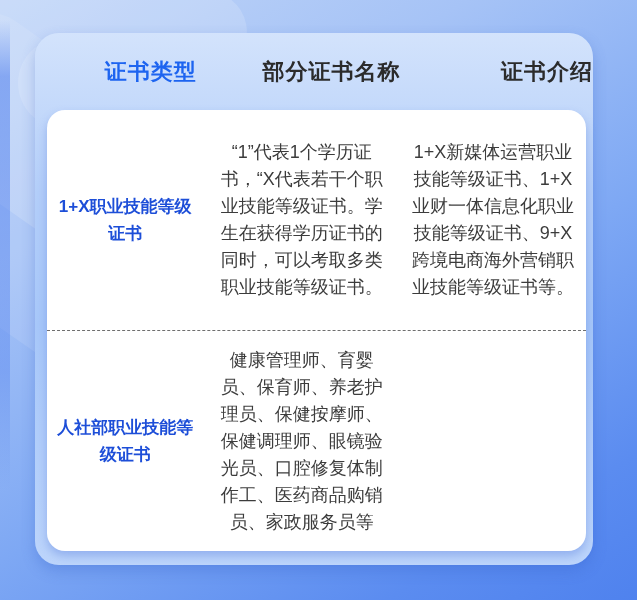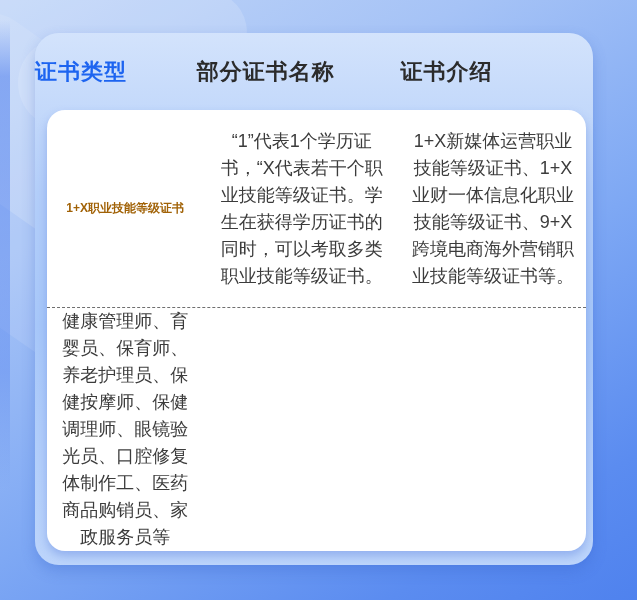--- a/index.html
+++ b/index.html
@@ -32,40 +32,40 @@
     border-radius:24px;
     background:linear-gradient(180deg,#d3e3fc 0%,#b3cef9 30%,#a7c7f9 55%,#bdd5fb 100%);
     box-shadow:0 6px 14px rgba(52,95,200,0.30);
   }
   .header-row{
     position:absolute;left:0;top:0;width:100%;height:77px;
     display:grid;grid-template-columns:29% 36.5% 34.5%;
     align-items:center;
   }
   .header-cell{
-    text-align:left;font-size:22px;font-weight:bold;color:#2b2b2b;
+    text-align:right;font-size:22px;font-weight:bold;color:#2b2b2b;
     letter-spacing:1px;
   }
   .header-cell.accent{color:#1d64f0;}
 
   
   .white-card{
     position:absolute;left:12px;right:7px;top:77px;bottom:14px;
     background:#ffffff;border-radius:18px;
     box-shadow:0 5px 10px rgba(70,110,215,0.35);
     display:flex;flex-direction:column;
   }
   .t-row{
     flex:1;display:grid;grid-template-columns:29% 36.5% 34.5%;
     align-items:center;
   }
   .t-row + .t-row{border-top:1.5px dashed #6f6f6f;}
   .cell{text-align:center;}
   .cell-type{
-    color:#a16207;font-weight:bold;font-size:12px;line-height:1.6;
+    color:#1d4ed8;font-weight:bold;font-size:17px;line-height:1.6;
     padding:0 10px;
   }
   .cell-intro,.cell-names{
     color:#3c3c3c;font-size:18px;line-height:1.5;padding:0 9px;
   }
 </style>
 </head>
 <body>
 
 <div class="deco-streak1"></div>
@@ -83,17 +83,18 @@
 
   <div class="white-card">
 
     <div class="t-row">
       <div class="cell cell-type">1+X职业技能等级证书</div>
       <div class="cell cell-intro">“1”代表1个学历证书，“X代表若干个职业技能等级证书。学生在获得学历证书的同时，可以考取多类职业技能等级证书。</div>
       <div class="cell cell-names">1+X新媒体运营职业技能等级证书、1+X业财一体信息化职业技能等级证书、9+X跨境电商海外营销职业技能等级证书等。</div>
     </div>
 
     <div class="t-row">
+      <div class="cell cell-type">人社部职业技能等级证书</div>
       <div class="cell cell-names">健康管理师、育婴员、保育师、养老护理员、保健按摩师、保健调理师、眼镜验光员、口腔修复体制作工、医药商品购销员、家政服务员等</div>
     </div>
 
   </div>
 </div>
 
 </body></html>

